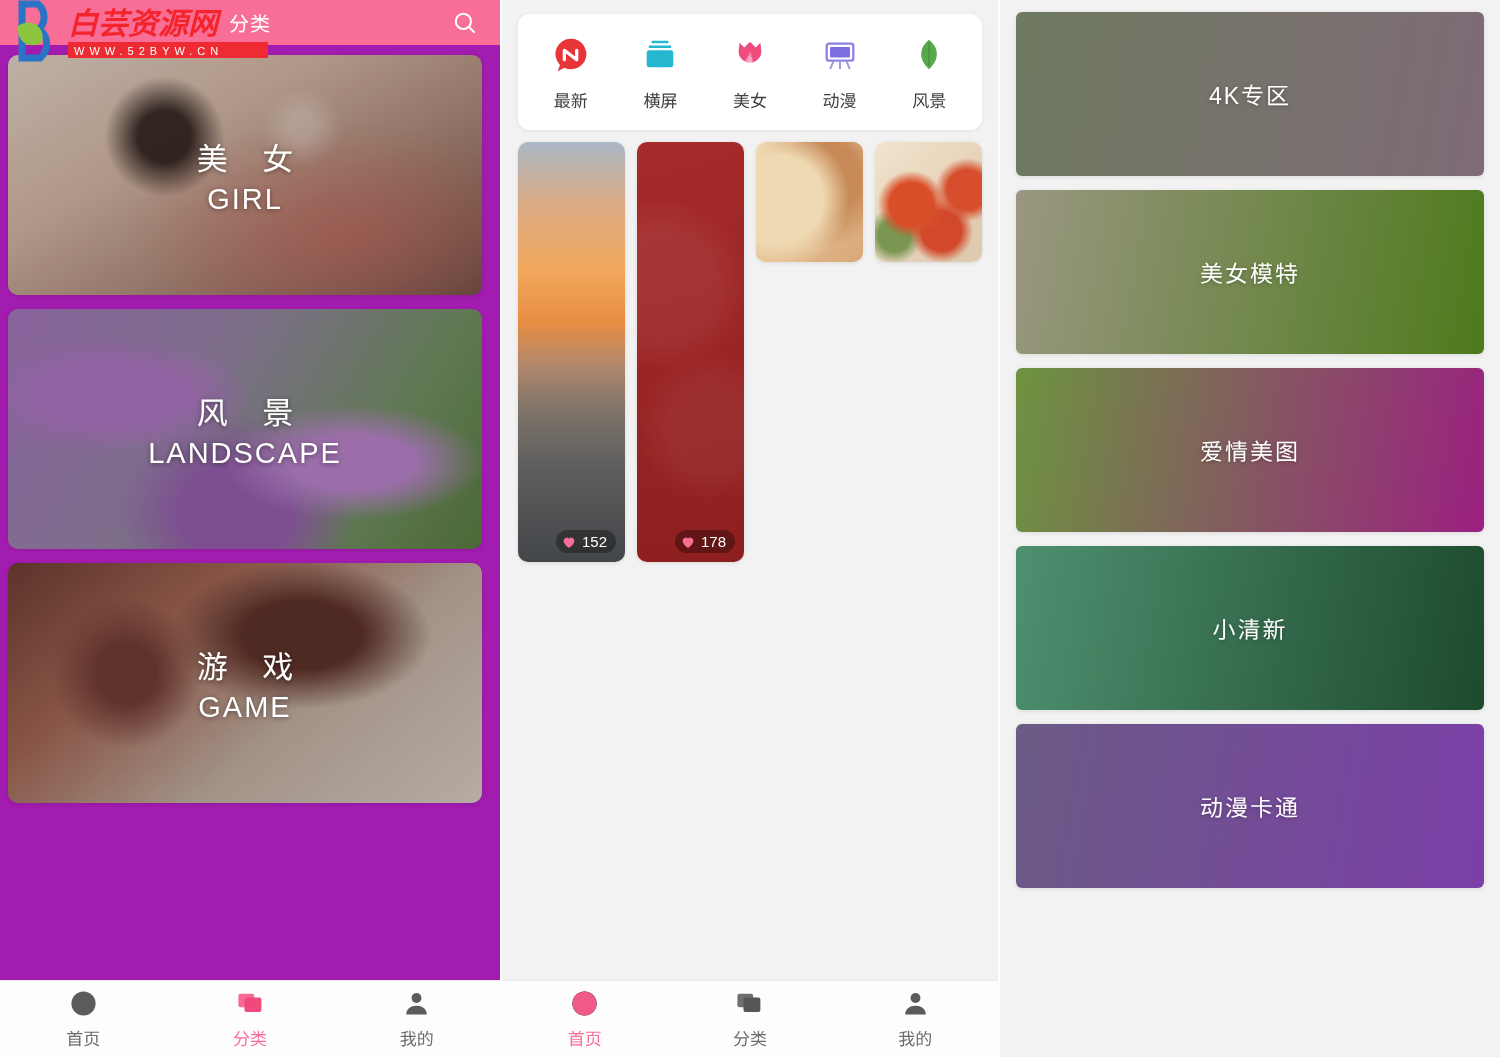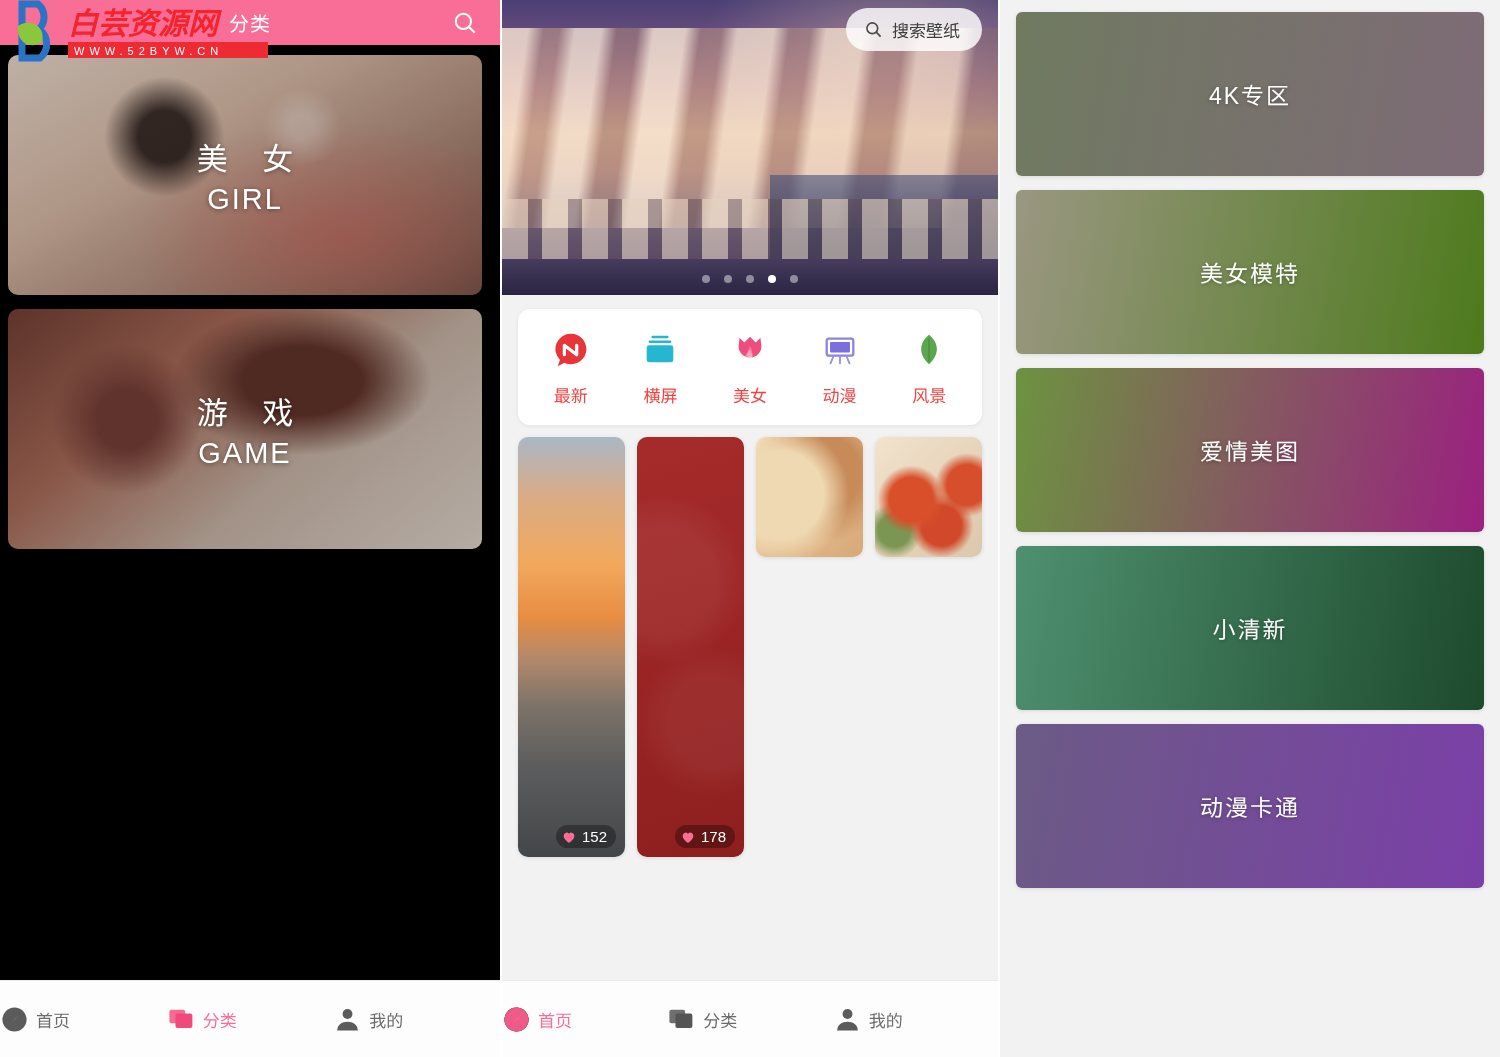--- a/index.html
+++ b/index.html
@@ -30,21 +30,21 @@
     width: 26px; height: 26px; cursor: pointer;
   }
   .back-arrow {
     position: absolute; left: 20px; top: 50%; transform: translateY(-50%);
     width: 30px; height: 26px; cursor: pointer;
   }
 
   
   .p1-body {
     height: 1012px; padding: 10px 18px 0 8px;
-    background: #000000; overflow: hidden;
+    background: #a21caf; overflow: hidden;
   }
   .cat-card {
     position: relative; width: 100%; height: 240px;
     border-radius: 10px; overflow: hidden; margin-bottom: 14px;
     box-shadow: 0 1px 4px rgba(0,0,0,.12);
   }
   .cat-card .bg { position: absolute; inset: 0; }
   .cat-card .veil { position: absolute; inset: 0; background: rgba(0,0,0,.12); }
   .cat-card .labels {
     position: absolute; inset: 0; display: flex; flex-direction: column;
@@ -81,21 +81,21 @@
       radial-gradient(ellipse at 62% 30%, #5b3028 0 60px, rgba(91,48,40,0) 130px),
       linear-gradient(140deg, #6b3a30 0%, #9c6352 32%, #b9a79a 62%, #cfc4bb 100%);
   }
 
   
   .tabbar {
     position: absolute; left: 0; bottom: 0; width: 100%; height: 77px;
     background: #fdfdfd; border-top: 1px solid #ebebeb;
     display: flex; align-items: center;
   }
-  .tab { flex: 1; display: flex; flex-direction: row; align-items: center; gap: 7px; cursor: pointer; }
+  .tab { flex: 1; display: flex; flex-direction: column; align-items: center; gap: 7px; cursor: pointer; }
   .tab .ico { width: 29px; height: 29px; display: block; }
   .tab .lbl { font-size: 17px; color: #6b6b6b; }
   .tab.active .lbl { color: #f96e96; }
 
   
   .p2-hero { position: relative; height: 295px; overflow: hidden; }
   .hero-bg {
     position: absolute; inset: 0;
     background:
       radial-gradient(ellipse at 78% 16%, rgba(255,215,180,.35) 0%, rgba(255,215,180,0) 34%),
@@ -135,21 +135,21 @@
   .dot { width: 8px; height: 8px; border-radius: 50%; background: rgba(255,255,255,.45); cursor: pointer; }
   .dot.on { background: #ffffff; }
 
   .quick-card {
     margin: 14px 16px 0 16px; background: #fff; border-radius: 12px;
     box-shadow: 0 1px 5px rgba(0,0,0,.07);
     display: flex; justify-content: space-around; padding: 22px 8px 18px 8px;
   }
   .quick { display: flex; flex-direction: column; align-items: center; gap: 13px; cursor: pointer; width: 68px; }
   .quick .qi { width: 38px; height: 38px; display: block; }
-  .quick .ql { font-size: 17px; color: #ef4444; }
+  .quick .ql { font-size: 17px; color: #404040; }
 
   .grid {
     margin: 12px 16px 0 16px; display: grid;
     grid-template-columns: 1fr 1fr 1fr 1fr; gap: 12px;
   }
   .wp {
     position: relative; height: 420px; border-radius: 10px; overflow: hidden;
     box-shadow: 0 1px 4px rgba(0,0,0,.1); cursor: pointer;
   }
   .wp.short { height: 120px; }
@@ -217,20 +217,28 @@
     <div class="p1-body">
       <div class="cat-card">
         <div class="bg bg-girl"></div>
         <div class="veil"></div>
         <div class="labels">
           <div class="cn">美 女</div>
           <div class="en">GIRL</div>
         </div>
       </div>
       <div class="cat-card">
+        <div class="bg bg-landscape"></div>
+        <div class="veil"></div>
+        <div class="labels">
+          <div class="cn">风 景</div>
+          <div class="en">LANDSCAPE</div>
+        </div>
+      </div>
+      <div class="cat-card">
         <div class="bg bg-game"></div>
         <div class="veil"></div>
         <div class="labels">
           <div class="cn">游 戏</div>
           <div class="en">GAME</div>
         </div>
       </div>
     </div>
 
     <div class="tabbar">
@@ -268,41 +276,20 @@
         <path d="M6 6 h16 a17 17 0 0 1 0 26 h-16 z M6 32 h18 a18 18 0 0 1 0 28 h-18 z" fill="none" stroke="#2b73c4" stroke-width="7"></path>
         <path d="M2 28 C14 20, 30 28, 26 44 C14 52, 0 44, 2 28 Z" fill="#8cc63e"></path>
         <text x="52" y="36" font-family="Liberation Sans, sans-serif" font-size="30" font-weight="bold" font-style="italic" fill="#f3242b">白芸资源网</text>
         <rect x="52" y="44" width="200" height="16" fill="#ee2b33"></rect>
         <text x="58" y="57" font-family="Liberation Sans, sans-serif" font-size="11" letter-spacing="5" fill="#ffffff">WWW.52BYW.CN</text>
       </svg>
     </div>
   </div>
 
   <div class="phone phone-2">
-    <div class="p2-hero">
-      <div class="hero-bg"></div>
-      <div class="hero-town"></div>
-      <div class="hero-sea"></div>
-      <div class="hero-arches"></div>
-      <div class="hero-road"></div>
-      <div class="search-pill">
-        <svg viewBox="0 0 24 24" width="19" height="19" fill="none" stroke="#4a4a4a" stroke-width="2.1">
-          <circle cx="10.5" cy="10.5" r="6.8"></circle>
-            <line x1="15.4" y1="15.4" x2="21" y2="21"></line>
-        </svg>
-        <span class="txt">搜索壁纸</span>
-      </div>
-      <div class="dots">
-        <span class="dot"></span>
-        <span class="dot"></span>
-        <span class="dot"></span>
-        <span class="dot on"></span>
-        <span class="dot"></span>
-      </div>
-    </div>
 
     <div class="quick-card">
       <div class="quick">
         <span class="qi">
           <svg viewBox="0 0 40 40" width="38" height="38">
               <path d="M20 3a16 16 0 1 1-7 30.3L6 37l2.4-6.6A16 16 0 0 1 20 3z" fill="#e8353a"></path>
               <path d="M13 25 V15 l13 10 V15" fill="none" stroke="#ffffff" stroke-width="3.4" stroke-linecap="round" stroke-linejoin="round"></path>
             </svg>
         </span>
         <span class="ql">最新</span>

